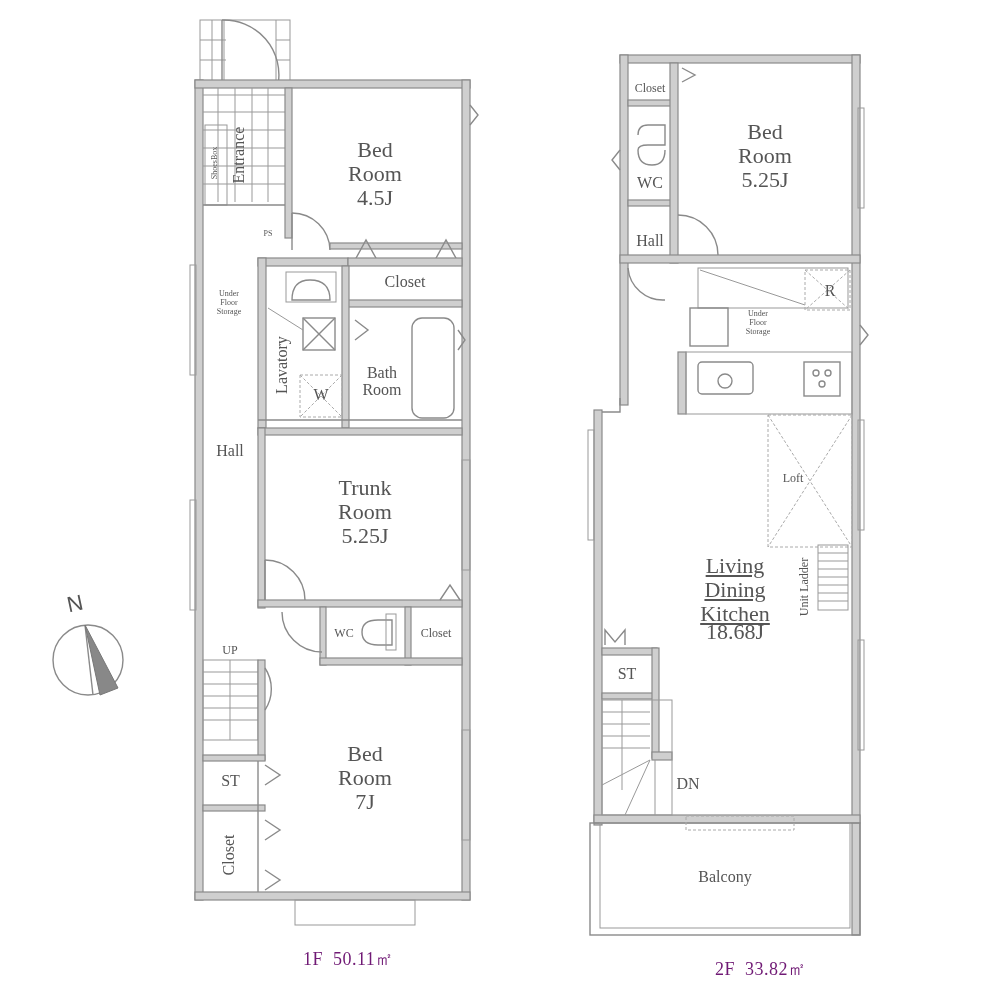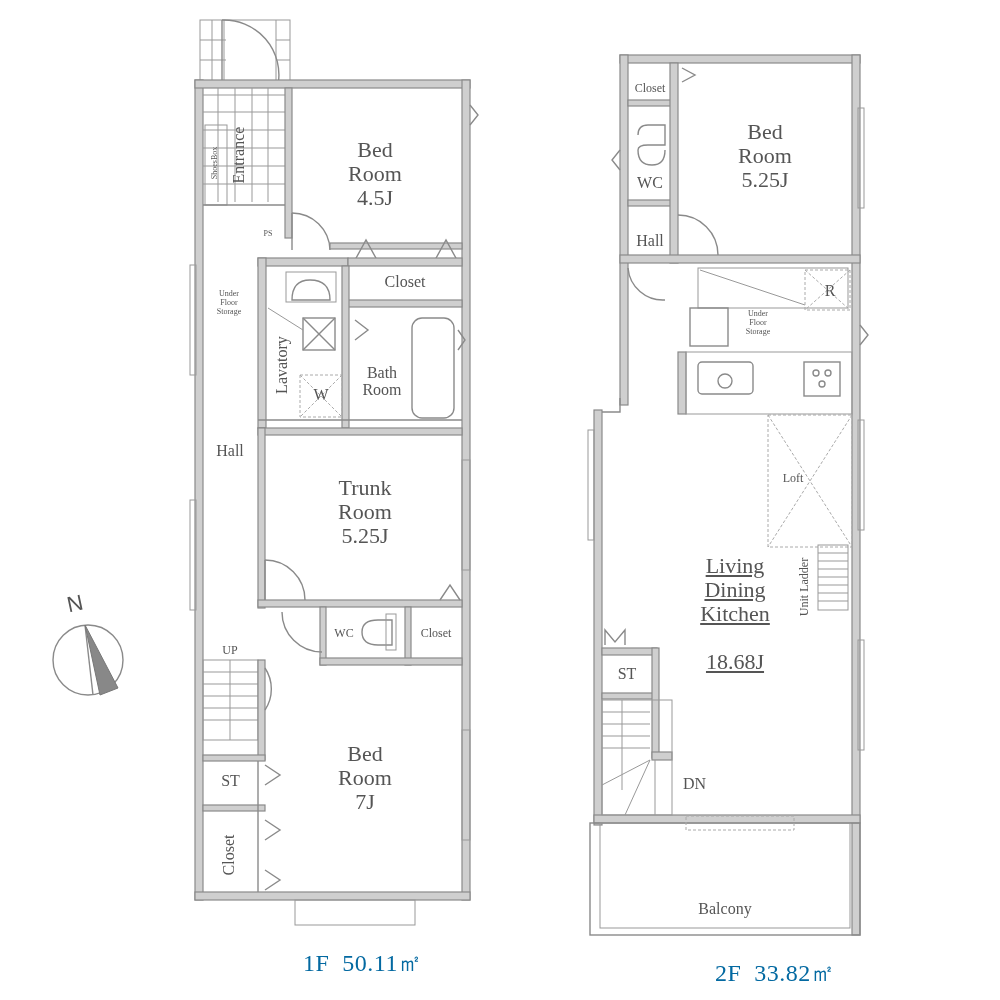--- a/index.html
+++ b/index.html
@@ -10,21 +10,21 @@
   .line { fill:none; stroke:#8a8a8a; stroke-width:1.4; }
   .thin { fill:none; stroke:#999; stroke-width:1; }
   .dash { fill:none; stroke:#aaa; stroke-width:1; stroke-dasharray:3 2; }
   .room-label { position:absolute; text-align:center; line-height:1.08; color:#555;
                 font-family:"Liberation Serif","DejaVu Serif",serif; white-space:pre-line; }
   .lg { font-size:22px; }
   .md { font-size:16px; }
   .sm { font-size:12px; }
   .xs { font-size:8px; line-height:1.1; }
   .vert { transform:rotate(-90deg); transform-origin:center; white-space:nowrap; }
-  .area { position:absolute; font-size:24px; color:#0369a1; letter-spacing:0.5px; }
+  .area { position:absolute; font-size:18px; color:#701a75; letter-spacing:0.5px; }
 </style>
 </head>
 <body>
 
 <svg width="1000" height="1000" viewBox="0 0 1000 1000">
 
   <g>
 
     <rect x="200" y="20" width="90" height="62" class="thin"></rect>
     <line x1="212" y1="20" x2="212" y2="82" class="thin"></line>
@@ -260,25 +260,25 @@
 <div class="room-label md" style="left:815px;top:282px;width:30px;">R</div>
 <div class="room-label xs" style="left:733px;top:310px;width:50px;">Under
 Floor
 Storage</div>
 <div class="room-label sm" style="left:773px;top:472px;width:40px;">Loft</div>
 <div class="room-label sm vert" style="left:765px;top:580px;width:80px;height:14px;">Unit Ladder</div>
 
 <div class="room-label lg" style="left:660px;top:554px;width:150px;text-decoration:underline;">Living
 Dining
 Kitchen</div>
-<div class="room-label lg" style="left:660px;top:650px;width:150px;text-decoration:underline;">18.68J</div>
+<div class="room-label lg" style="left:660px;top:620px;width:150px;">18.68J</div>
 
 <div class="room-label md" style="left:602px;top:665px;width:50px;">ST</div>
-<div class="room-label md" style="left:670px;top:775px;width:36px;text-align:right;">DN</div>
-<div class="room-label md" style="left:640px;top:868px;width:170px;margin-top:32px;">Balcony</div>
+<div class="room-label md" style="left:670px;top:775px;width:36px;">DN</div>
+<div class="room-label md" style="left:640px;top:868px;width:170px;">Balcony</div>
 
 <div class="room-label lg" style="left:60px;top:592px;width:30px;font-family:'Liberation Sans','DejaVu Sans',sans-serif;transform:rotate(-12deg);">N</div>
 
 <div class="area" style="left:303px;top:947px;">
   <span>1F</span>&nbsp;&nbsp;<span>50.11㎡</span>
 </div>
 <div class="area" style="left:715px;top:957px;">
   <span>2F</span>&nbsp;&nbsp;<span>33.82㎡</span>
 </div>
 

